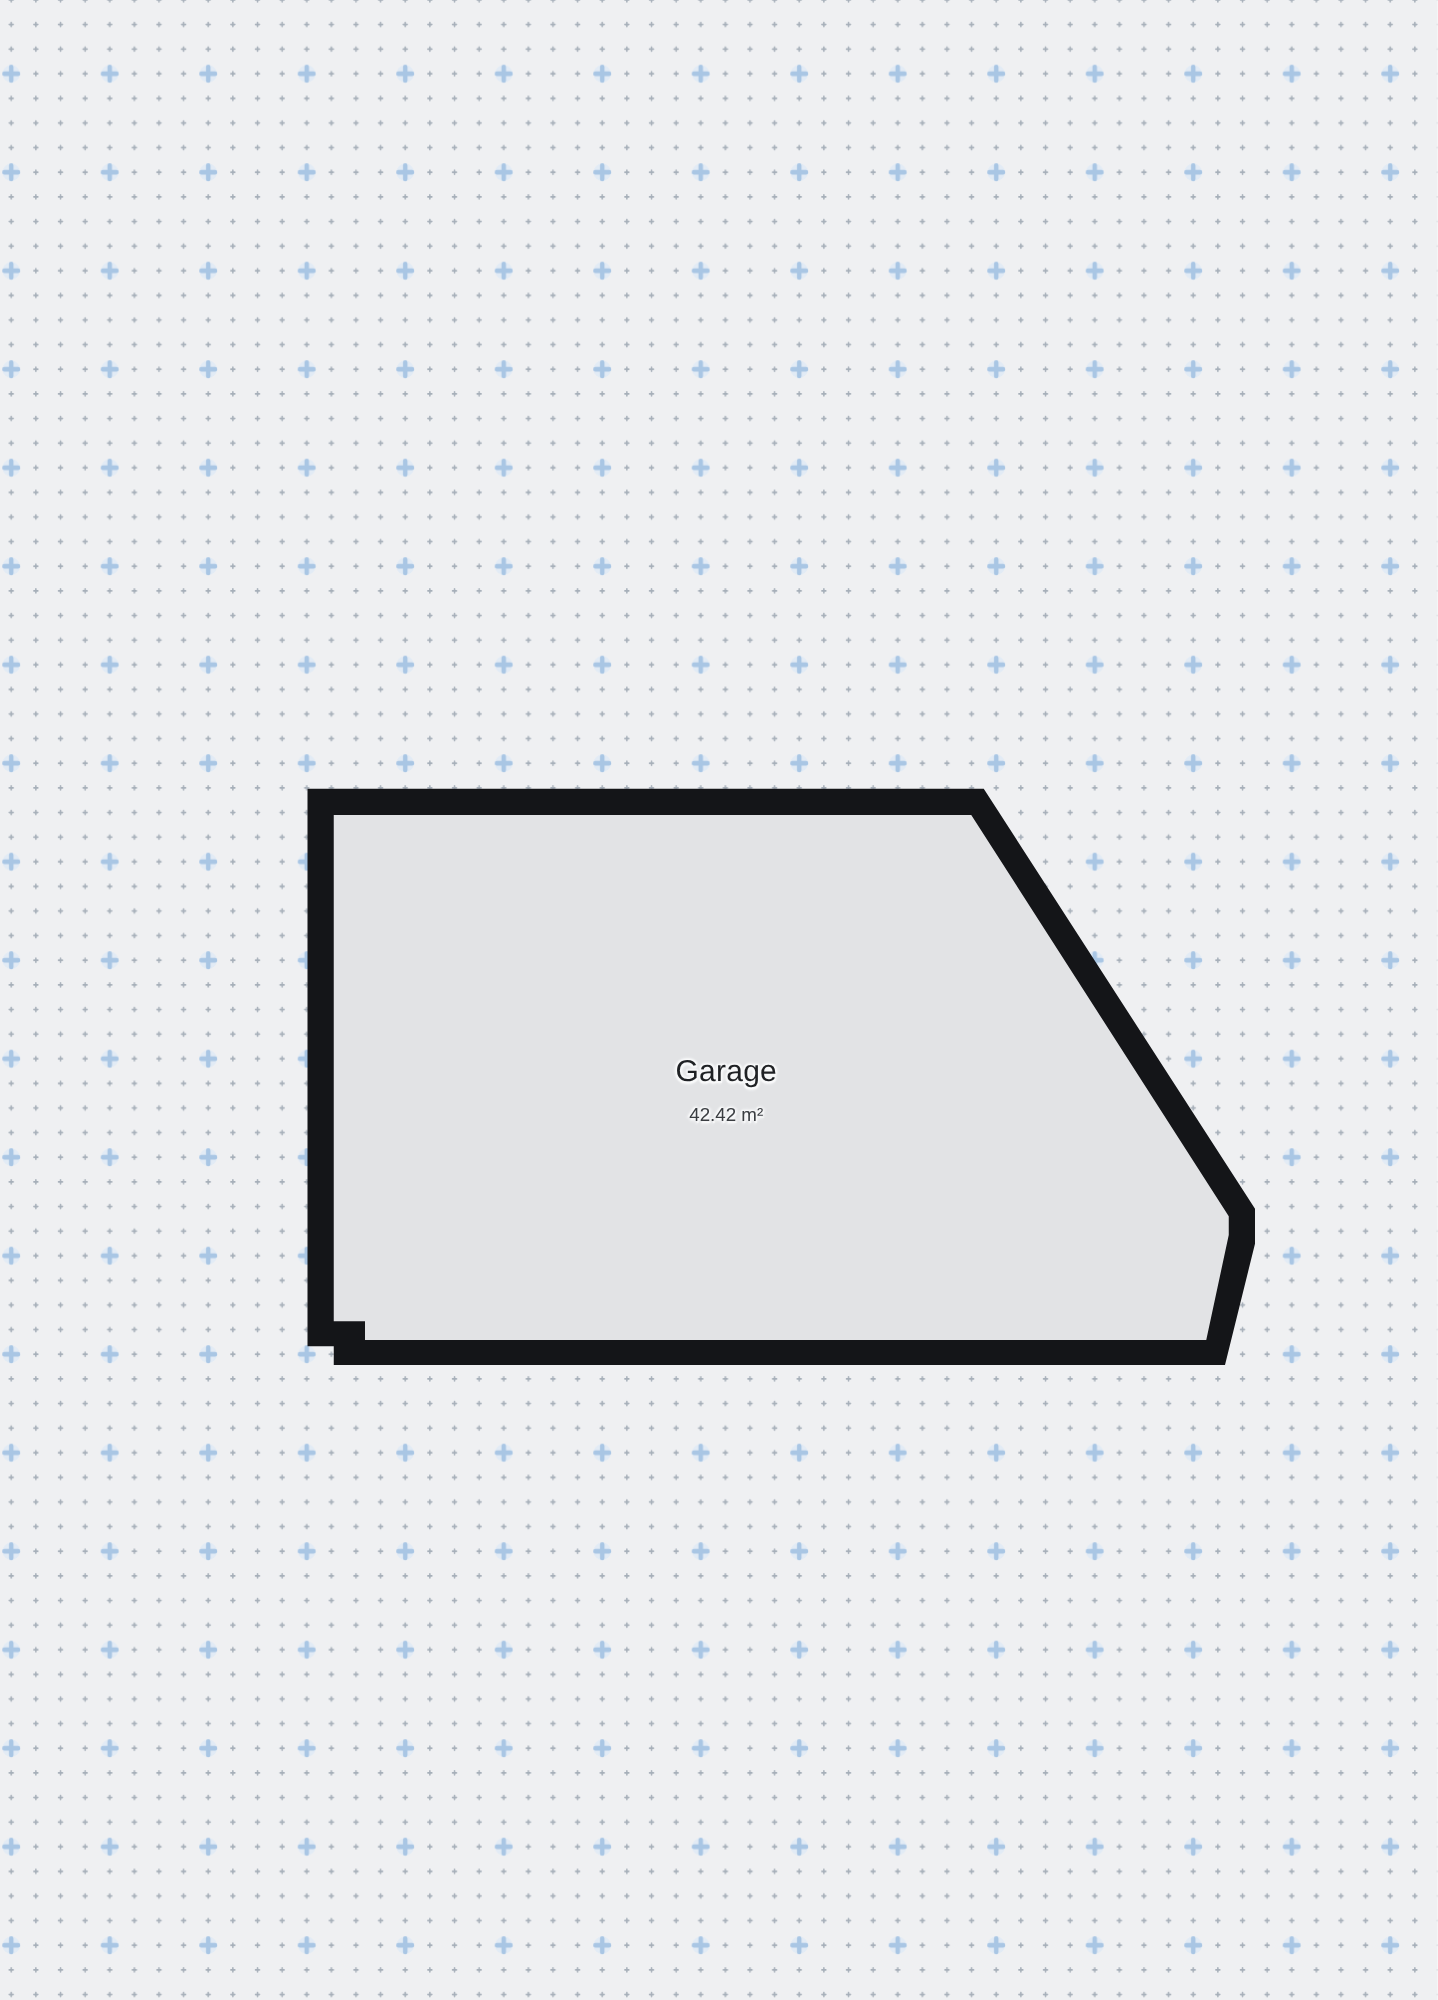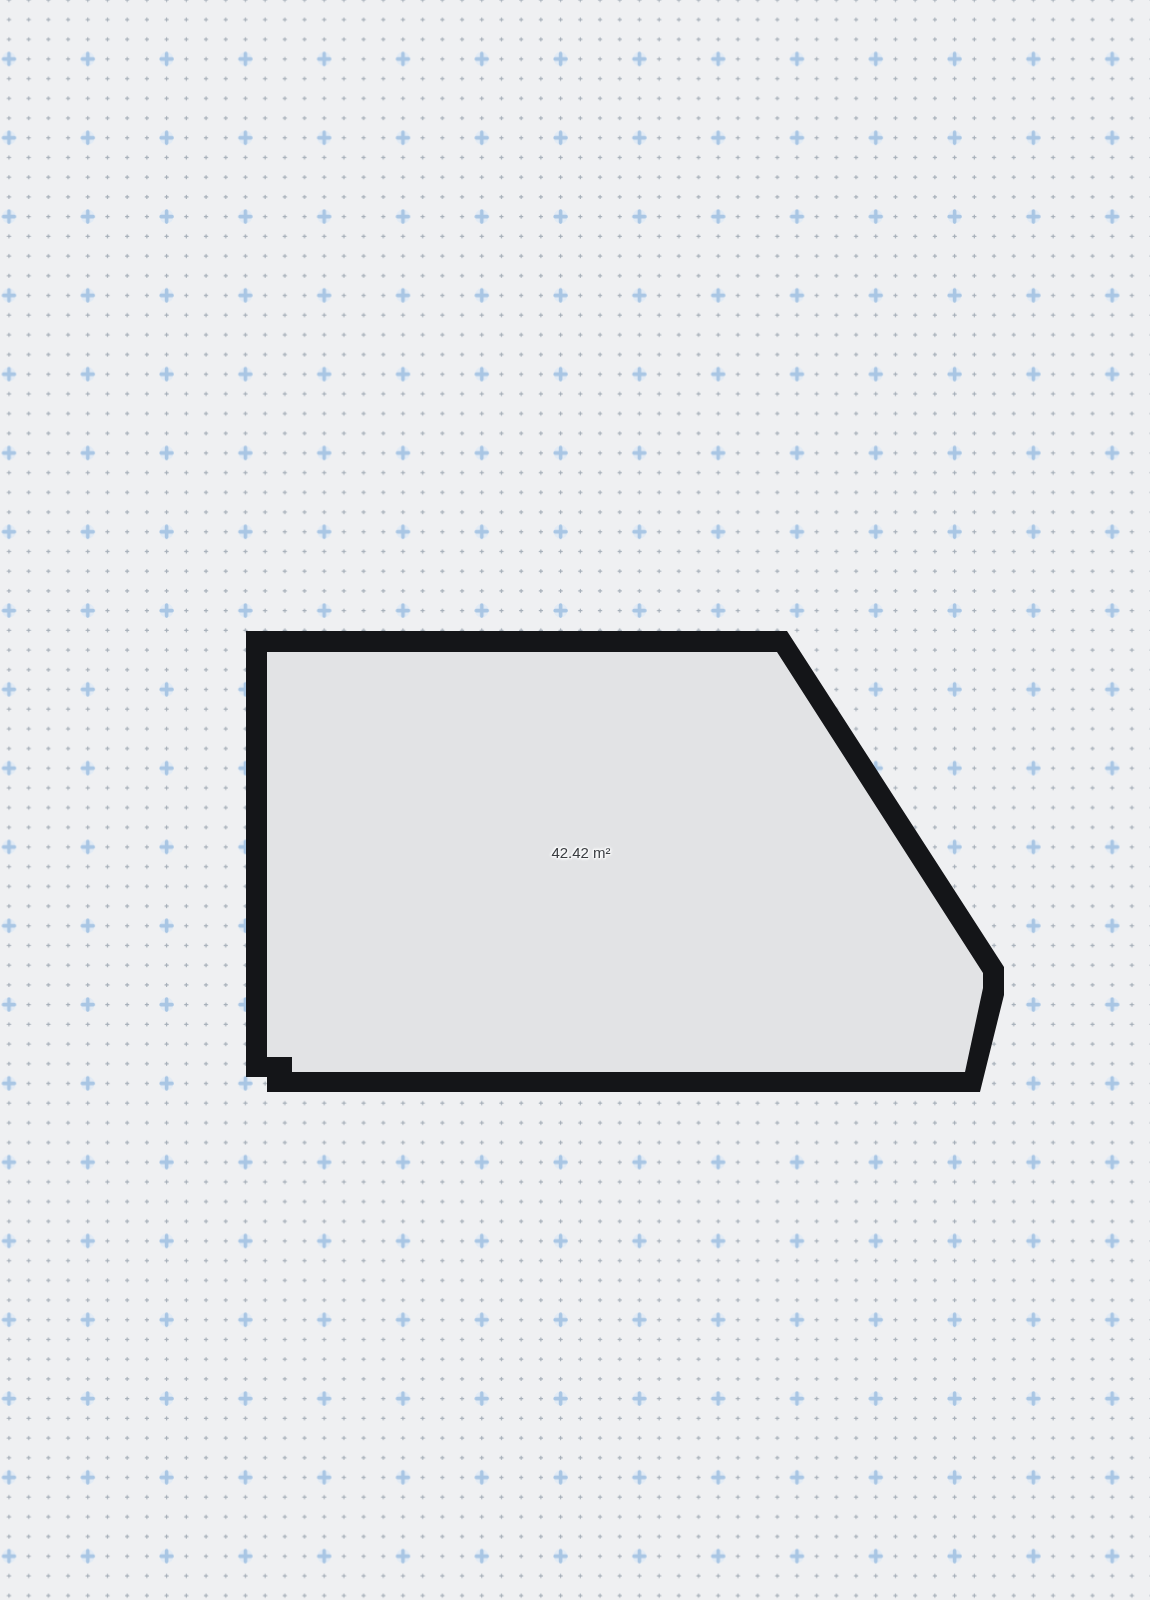--- a/index.html
+++ b/index.html
@@ -38,21 +38,21 @@
     font-weight: 400;
     color: #1f2124;
     letter-spacing: 0.2px;
     text-shadow:
       -2px 0 2px #f6f7f8, 2px 0 2px #f6f7f8,
       0 -2px 2px #f6f7f8, 0 2px 2px #f6f7f8,
       -1px -1px 1px #ffffff, 1px 1px 1px #ffffff,
       -1px 1px 1px #ffffff, 1px -1px 1px #ffffff;
   }
   .room-area {
-    margin-top: 1px;
+    margin-top: 11px;
     font-size: 15px;
     line-height: 18px;
     font-weight: 400;
     color: #3a3d41;
     text-shadow:
       -2px 0 2px #f6f7f8, 2px 0 2px #f6f7f8,
       0 -2px 2px #f6f7f8, 0 2px 2px #f6f7f8,
       -1px -1px 1px #ffffff, 1px 1px 1px #ffffff;
   }
 </style>
@@ -89,15 +89,16 @@
     </defs>
 
     <rect x="0" y="0" width="1150" height="1600" fill="#eff0f2"></rect>
     <rect x="0" y="0" width="1150" height="1600" fill="url(#gridPattern)"></rect>
 
     <polygon fill="#141518" points="246,631 787,631 1004,967 1004,995 980,1092 267,1092 267,1077 246,1077"></polygon>
     <polygon fill="#e2e3e5" points="267,652 777,652 983,973 983,988 965,1072 292,1072 292,1057 267,1057"></polygon>
   </svg>
 
   <div class="room-label">
+    <div class="room-name">Garage</div>
     <div class="room-area">42.42 m²</div>
   </div>
 </div>
 
 </body></html>

